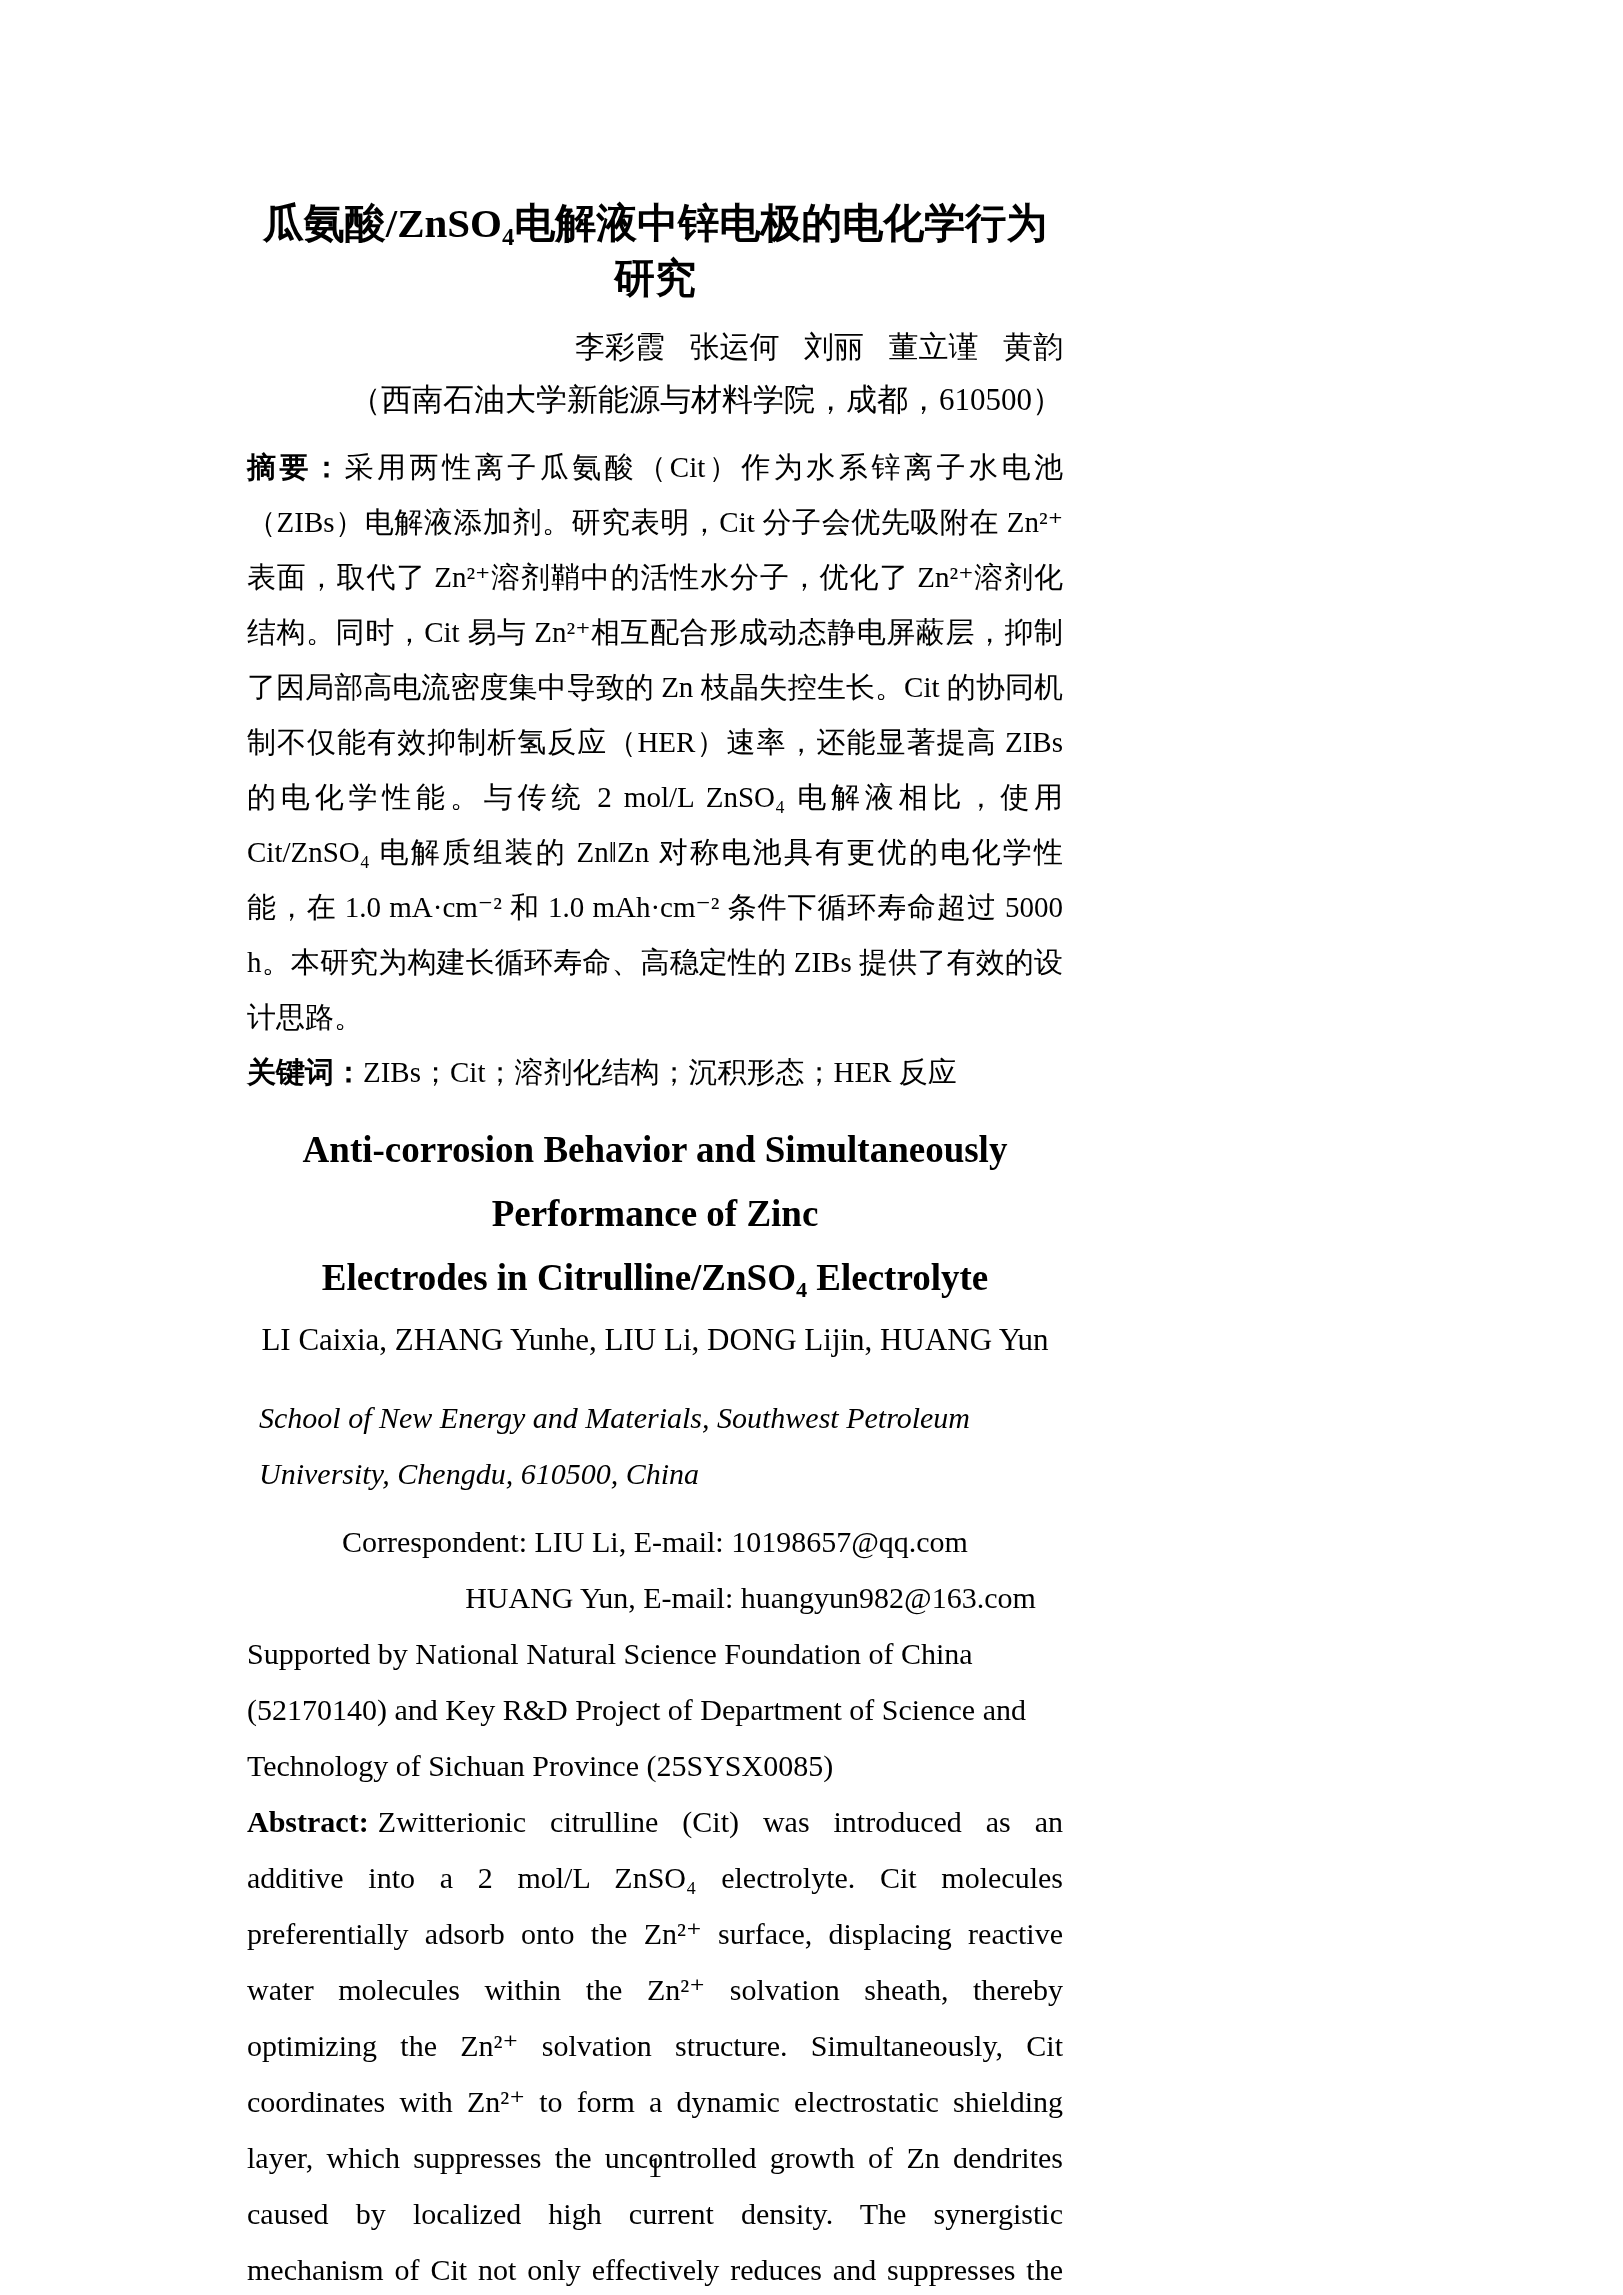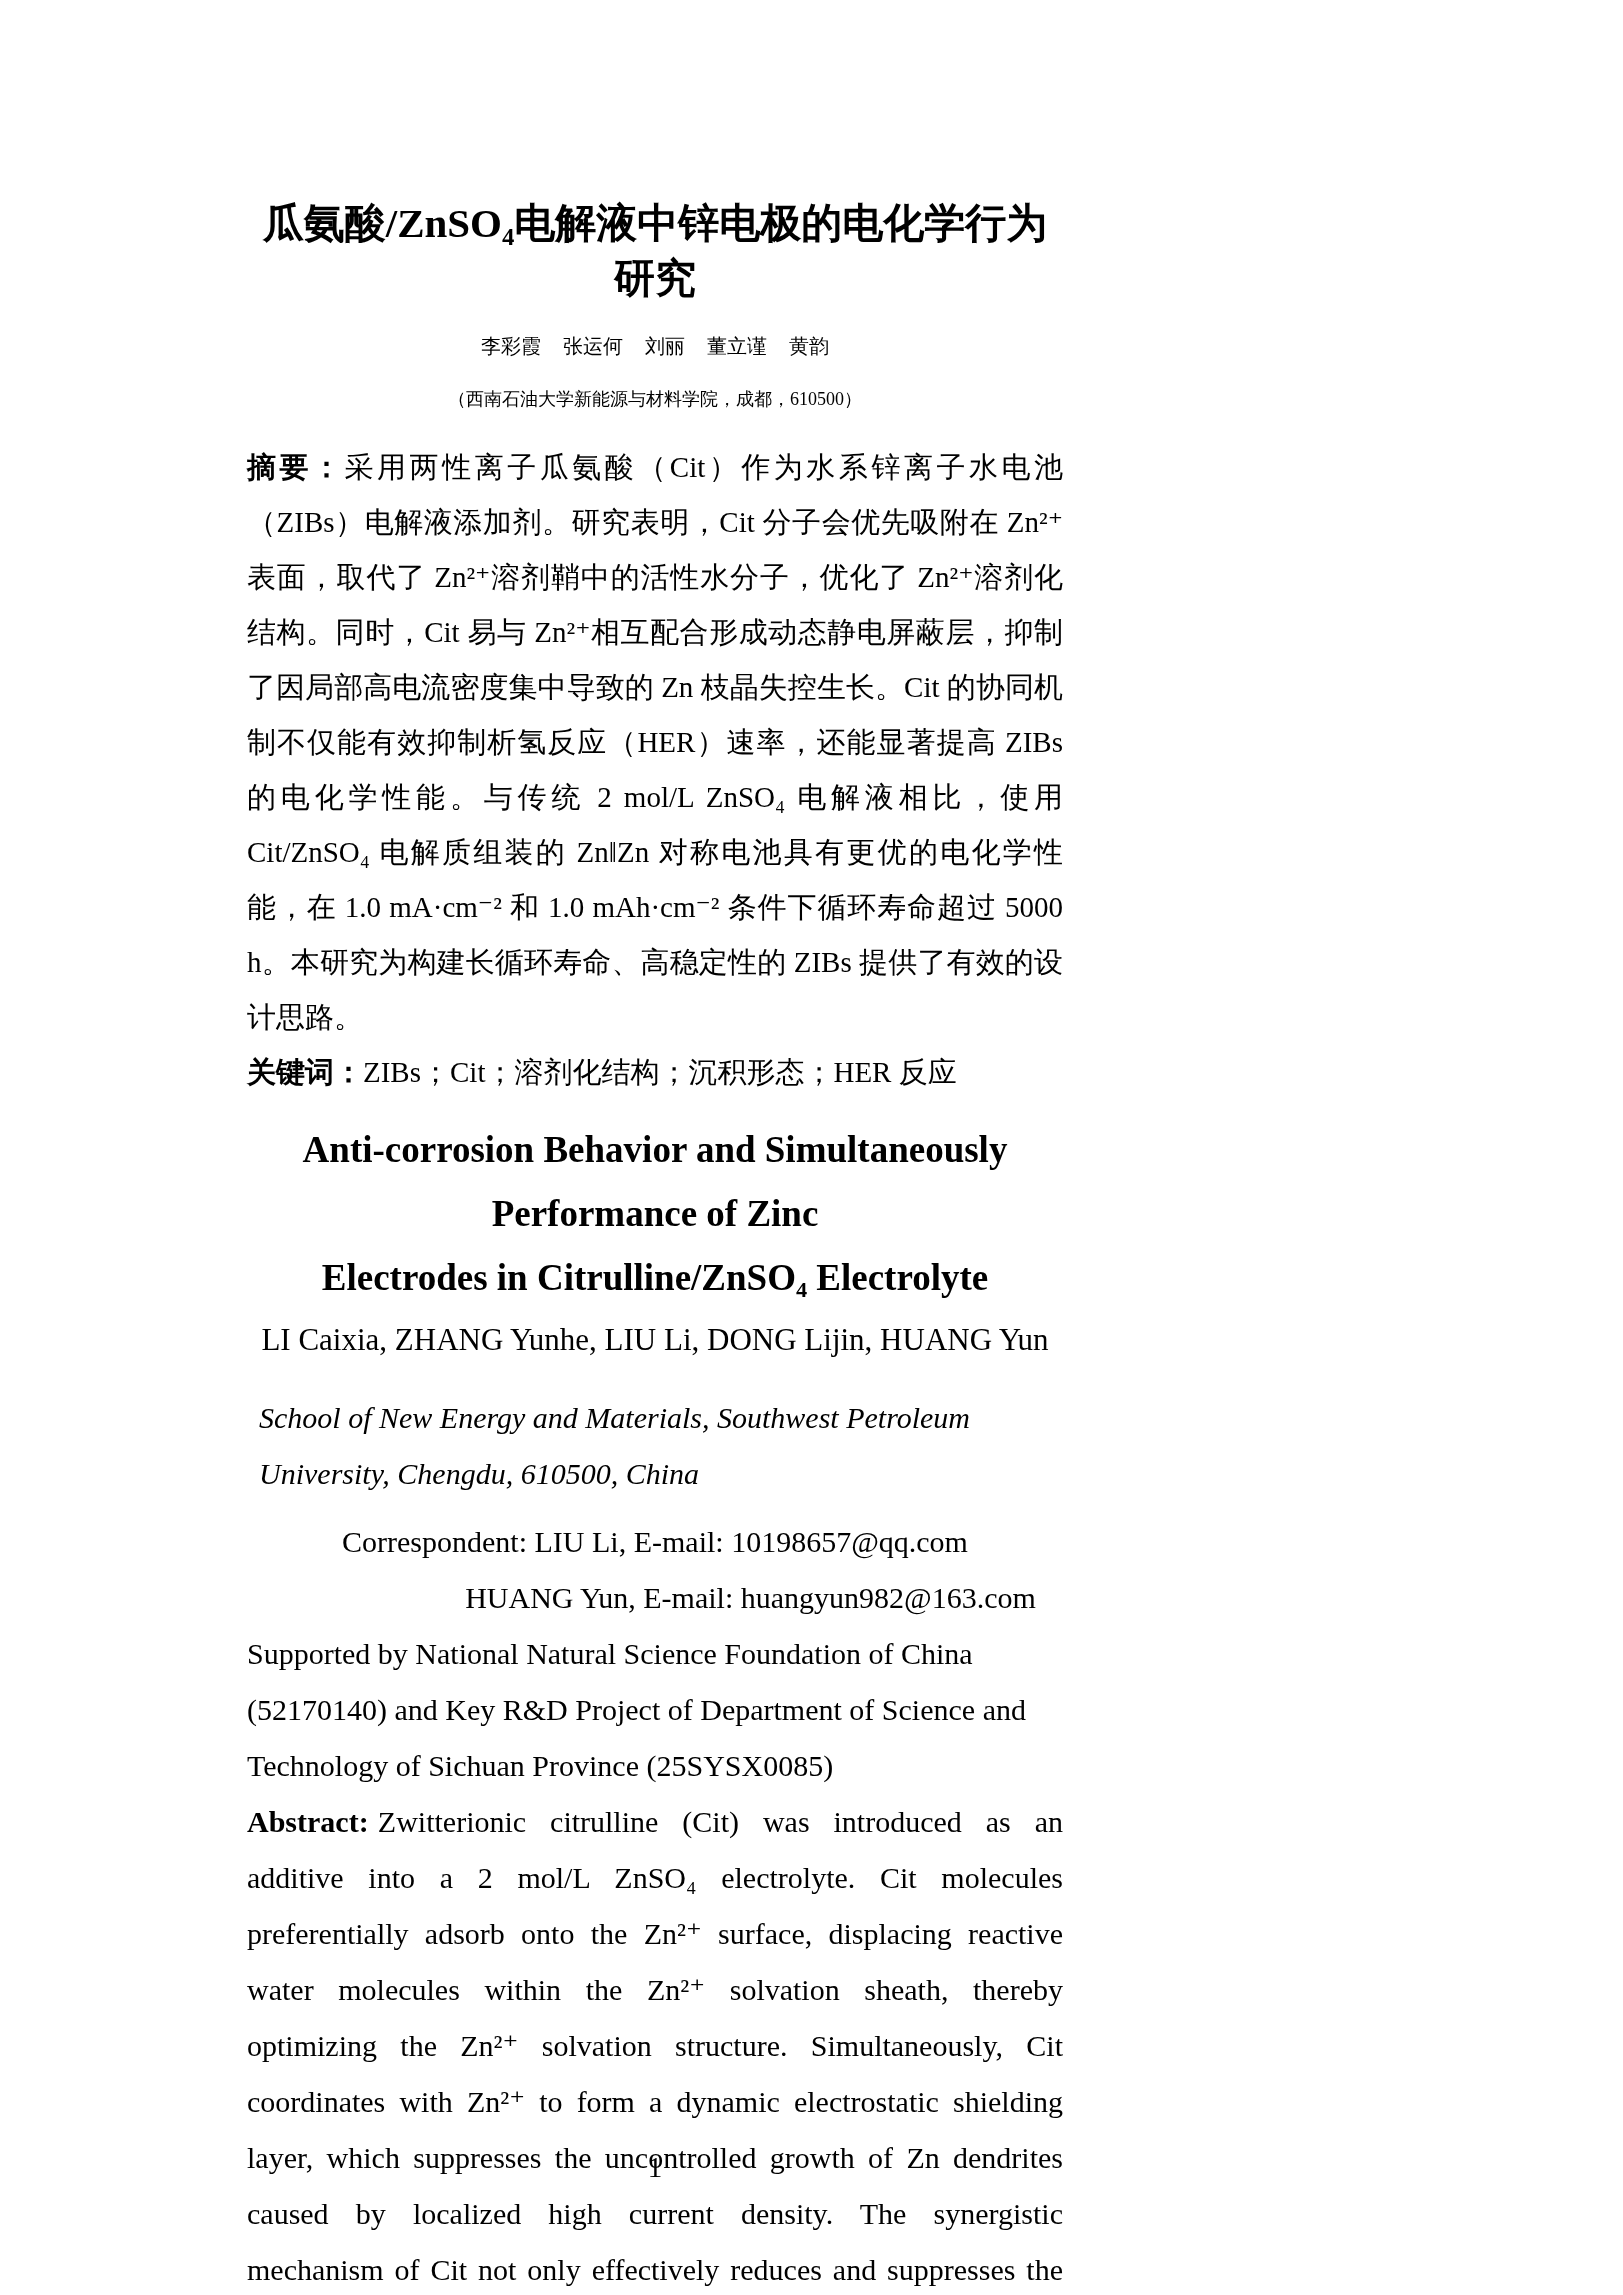--- a/index.html
+++ b/index.html
@@ -19,29 +19,29 @@
     overflow: hidden;
   }
   .cn-title {
     font-size: 41px;
     font-weight: 700;
     text-align: center;
     line-height: 55px;
     margin: 0 0 19.6px 0;
   }
   .cn-authors {
-    font-size: 20px;
-    text-align: center;
+    font-size: 30px;
+    text-align: right;
     line-height: 41px;
     word-spacing: 17px;
     margin: 0 0 14.4px 0;
   }
   .cn-affiliation {
-    font-size: 18px;
-    text-align: center;
+    font-size: 31px;
+    text-align: right;
     line-height: 37px;
     margin: 0 0 22px 0;
   }
   .cn-abstract {
     font-size: 29px;
     line-height: 55px;
     text-align: justify;
     margin: 0;
   }
   .cn-keywords {

